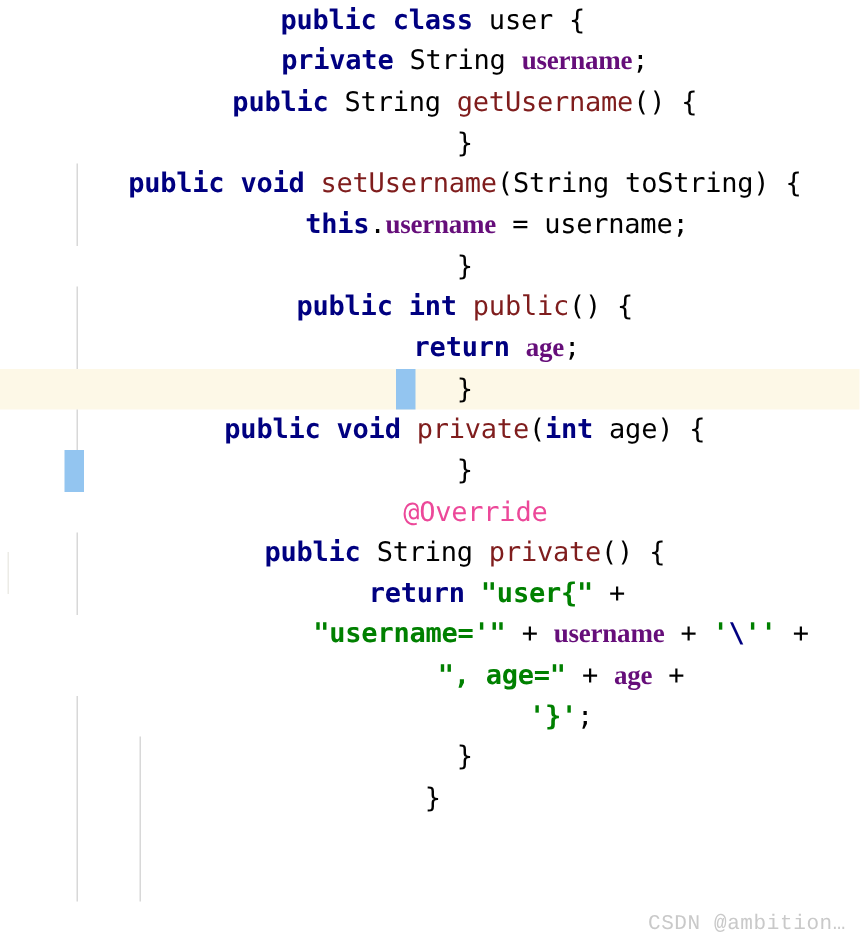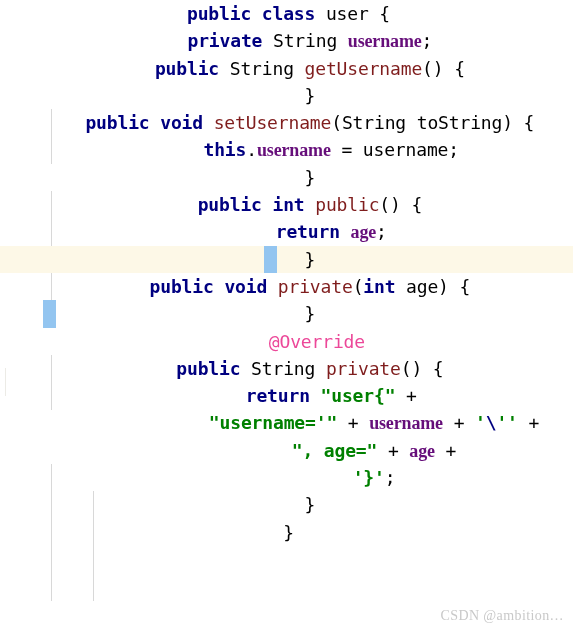--- a/index.html
+++ b/index.html
@@ -67,21 +67,21 @@
   .str  { color: #008000; font-weight: bold; }   
   .esc  { color: #000080; font-weight: bold; }   
   .ann  { color: #ec4899; margin-left: 14px; }                      
   .pnc  { color: #000000; }
 
   
   #watermark {
     position: absolute;
     right: 9px;
     bottom: 7px;
-    font-family: Liberation Serif, serif;
+    font-family: Liberation Mono, monospace;
     font-size: 14px;
     color: #c9c9c9;
     letter-spacing: 0.4px;
     white-space: pre;
   }
 </style>
 </head>
 <body>
 
 <div id="editor">

